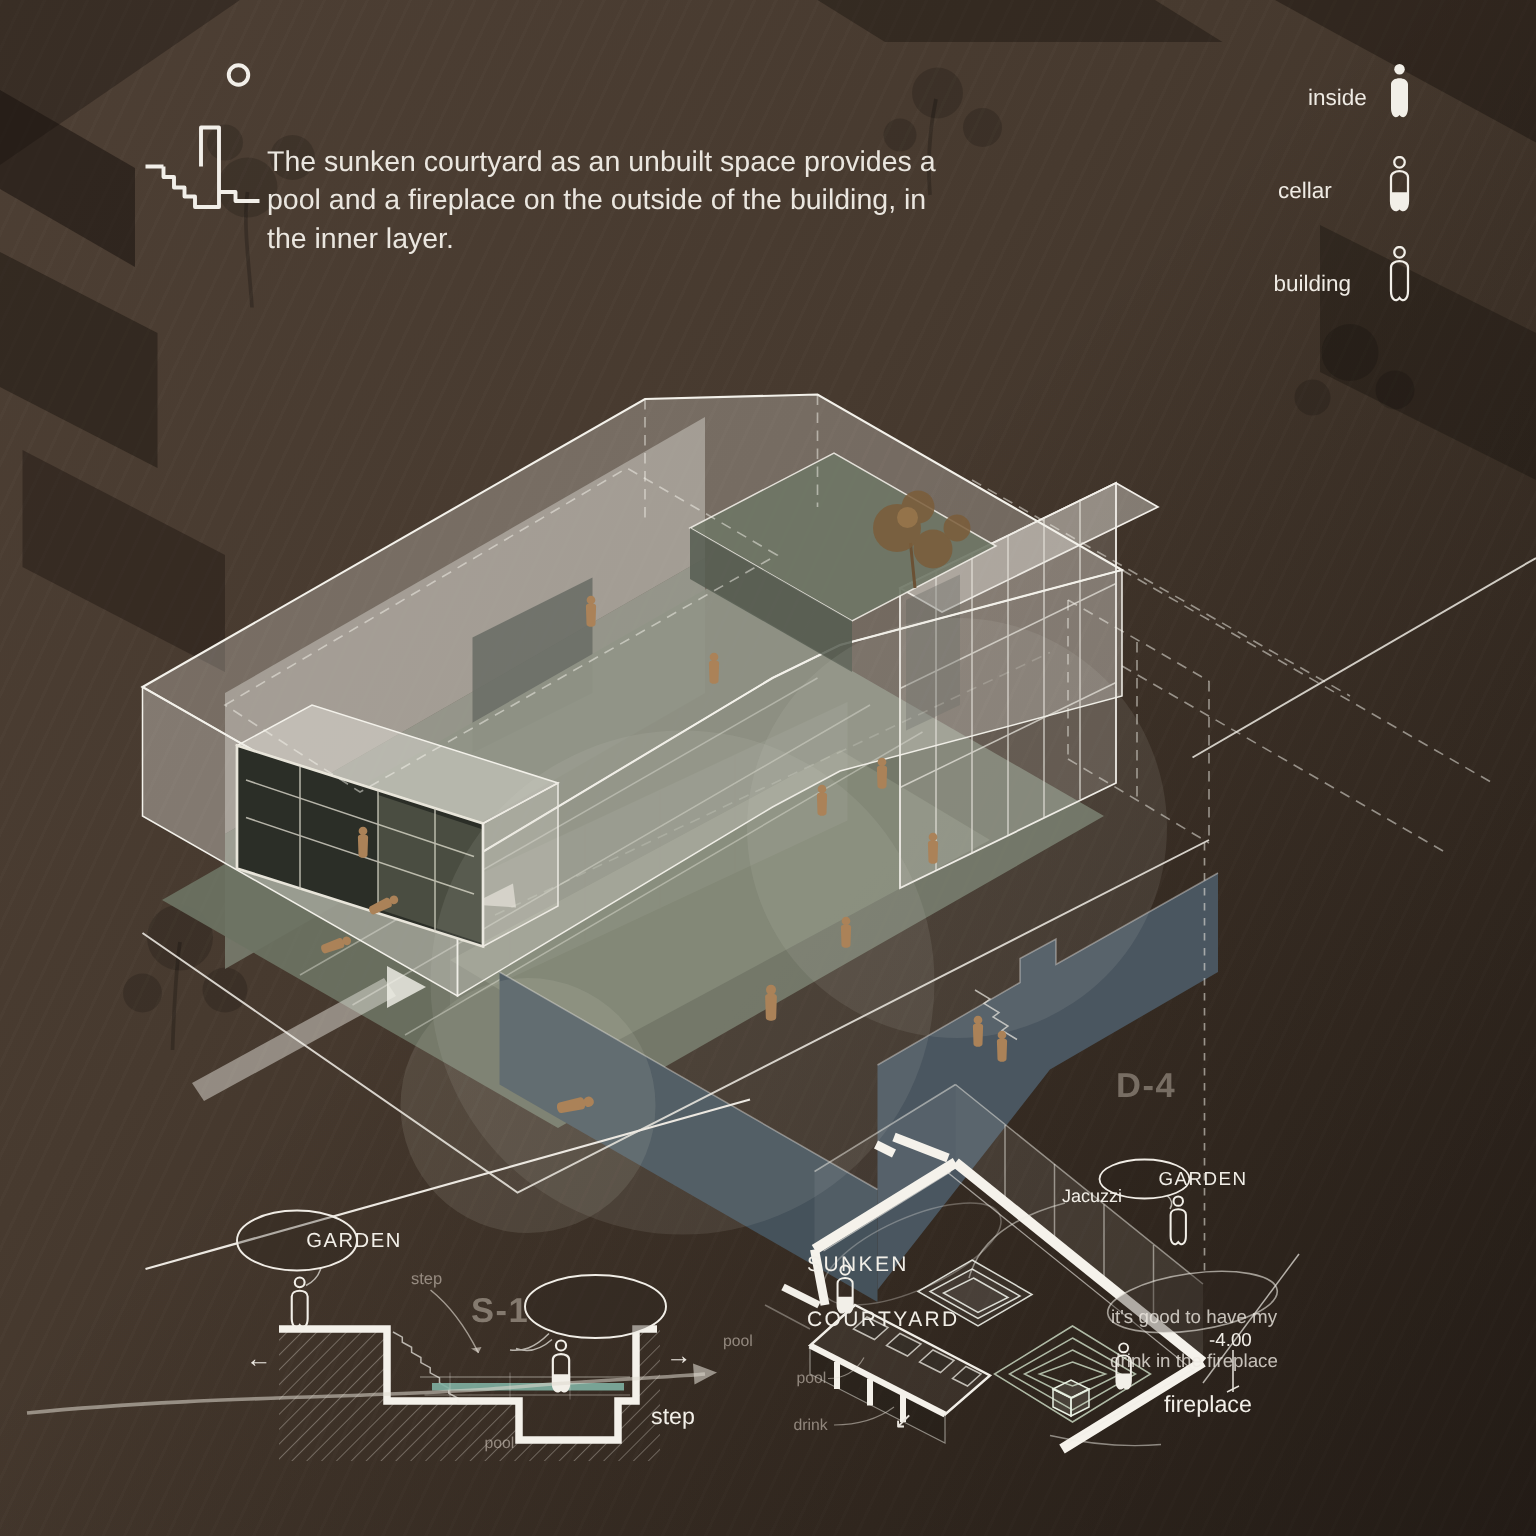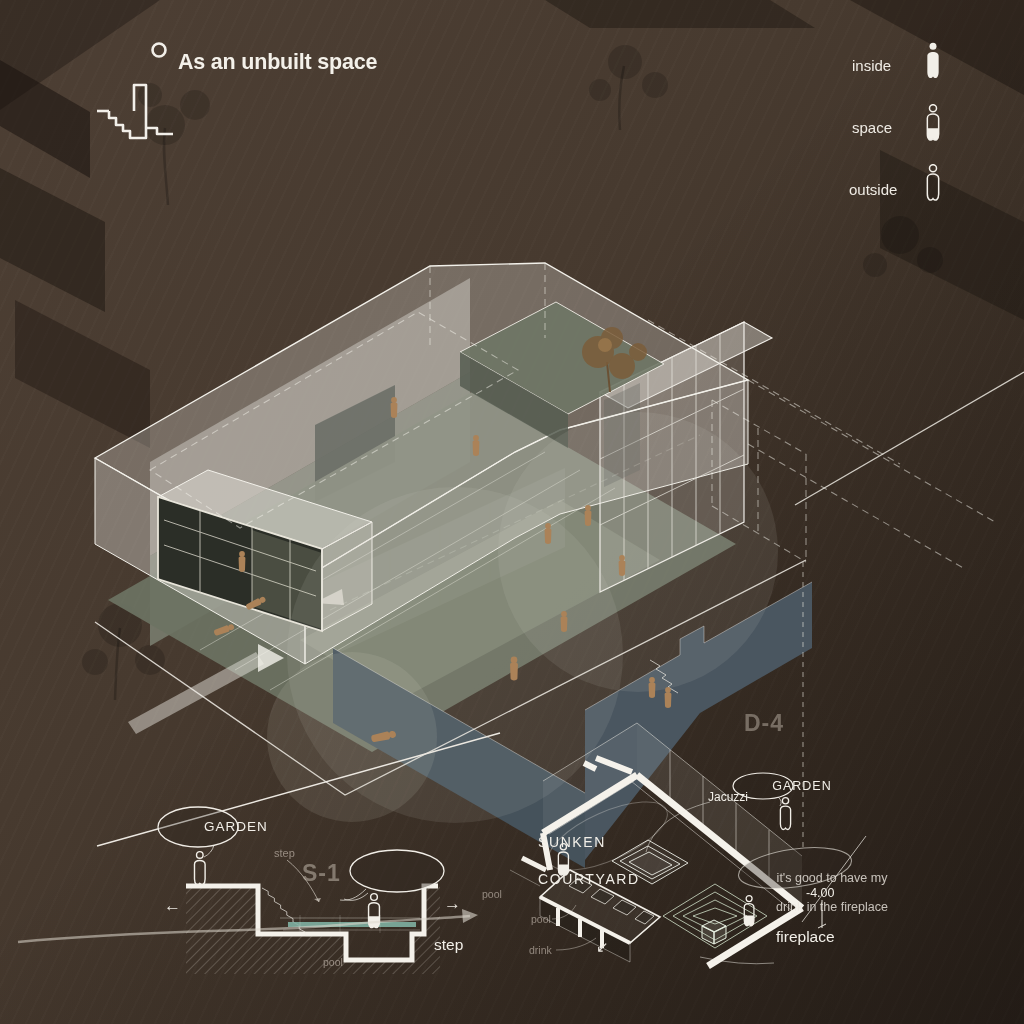--- a/index.html
+++ b/index.html
@@ -315,68 +315,68 @@
 </svg>
 
 <svg style="position:absolute;left:95px;top:38px;" width="92" height="104" viewBox="0 0 92 104">
   <g fill="none" stroke="#F2EFE9" stroke-width="2.6" stroke-linejoin="round">
     <path d="M2,73 L14,73"></path>
     <path d="M14,73 L14,80 L21,80 L21,87 L28,87 L28,93 L35,93 L35,100 L51,100 L51,47 L39,47 L39,73"></path>
     <path d="M51,90 L62,90 L62,96 L78,96"></path>
     <circle cx="64" cy="12" r="6.5"></circle>
   </g>
 </svg>
-<div class="lbl title" style="left:178px;top:50px;">As an unbuilt space</div>
+<div class="lbl desc" style="left:178px;top:96px;">The sunken courtyard as an unbuilt space provides a pool and a fireplace on the outside of the building, in the inner layer.</div>
 
 <div>
-  <div class="lbl legend-lbl" style="left:852px;top:57px;">inside</div>
+  <div class="lbl legend-lbl" style="left:872px;top:57px;">inside</div>
   <svg style="position:absolute;left:924px;top:42px;" width="18" height="40" viewBox="0 0 20 48">
         <use href="#p-in-l"></use>
         <g>
           <circle cx="10" cy="5" r="4.2" fill="#F2EFE8"></circle>
           <path d="M3.2,17 C3.2,10.5 16.8,10.5 16.8,17 L16.8,36 C16.8,42.5 13,45.5 10,41.5 C7,45.5 3.2,42.5 3.2,36 Z" fill="#F2EFE8"></path>
         </g>
       </svg>
 
-  <div class="lbl legend-lbl" style="left:852px;top:119px;">space</div>
+  <div class="lbl legend-lbl" style="left:852px;top:119px;">cellar</div>
   <svg style="position:absolute;left:924px;top:104px;" width="18" height="40" viewBox="0 0 20 48">
         <g>
           <circle cx="10" cy="5" r="4.2" fill="none" stroke="#F2EFE8" stroke-width="1.8"></circle>
           <path d="M3.2,17 C3.2,10.5 16.8,10.5 16.8,17 L16.8,36 C16.8,42.5 13,45.5 10,41.5 C7,45.5 3.2,42.5 3.2,36 Z" fill="none" stroke="#F2EFE8" stroke-width="1.8"></path>
           <path d="M3.2,29 L16.8,29 L16.8,36 C16.8,42.5 13,45.5 10,41.5 C7,45.5 3.2,42.5 3.2,36 Z" fill="#F2EFE8"></path>
         </g>
       </svg>
 
-  <div class="lbl legend-lbl" style="left:849px;top:181px;">outside</div>
+  <div class="lbl legend-lbl" style="left:849px;top:181px;">building</div>
   <svg style="position:absolute;left:924px;top:164px;" width="18" height="40" viewBox="0 0 20 48">
         <g>
           <circle cx="10" cy="5" r="4.2" fill="none" stroke="#F2EFE8" stroke-width="1.8"></circle>
           <path d="M3.2,17 C3.2,10.5 16.8,10.5 16.8,17 L16.8,36 C16.8,42.5 13,45.5 10,41.5 C7,45.5 3.2,42.5 3.2,36 Z" fill="none" stroke="#F2EFE8" stroke-width="1.8"></path>
         </g>
       </svg>
 </div>
 
-<div class="lbl marker" style="left:302px;top:812px;">S-1</div>
+<div class="lbl marker" style="left:314px;top:812px;">S-1</div>
 <div class="lbl marker" style="left:744px;top:662px;color:rgba(188,178,166,0.5);">D-4</div>
 
 <div class="lbl gardenlbl" style="left:158px;top:819px;width:80px;">GARDEN</div>
 <div class="lbl tiny" style="left:274px;top:847px;font-size:11px;">step</div>
 <div class="lbl steplbl" style="left:434px;top:936px;">step</div>
 <div class="lbl tiny" style="left:482px;top:888px;">pool</div>
 <div class="lbl tiny" style="left:323px;top:956px;">pool</div>
 <div class="lbl arrowg" style="left:164px;top:896px;">←</div>
 <div class="lbl arrowg" style="left:444px;top:894px;">→</div>
 
 <div class="lbl plantitle" style="left:538px;top:815px;">
   <div>SUNKEN</div>
   <div>COURTYARD</div>
 </div>
 <div class="lbl" style="left:708px;top:790px;font-size:12px;">Jacuzzi</div>
 <div class="lbl gardenlbl" style="left:733px;top:779px;width:62px;font-size:12.5px;">GARDEN</div>
-<div class="lbl bubble2" style="left:776px;top:856px;width:112px;">
+<div class="lbl bubble2" style="left:740px;top:856px;width:112px;">
   <div>it's good to have my</div>
   <div>drink in the fireplace</div>
 </div>
 <div class="lbl" style="left:806px;top:886px;font-size:12.5px;">-4.00</div>
 <div class="lbl steplbl" style="left:776px;top:928px;">fireplace</div>
 <div class="lbl tiny" style="left:531px;top:913px;">pool</div>
 <div class="lbl tiny" style="left:529px;top:944px;">drink</div>
 <div class="lbl arrowg" style="left:596px;top:938px;font-size:15px;">↙</div>
 
 </div>

